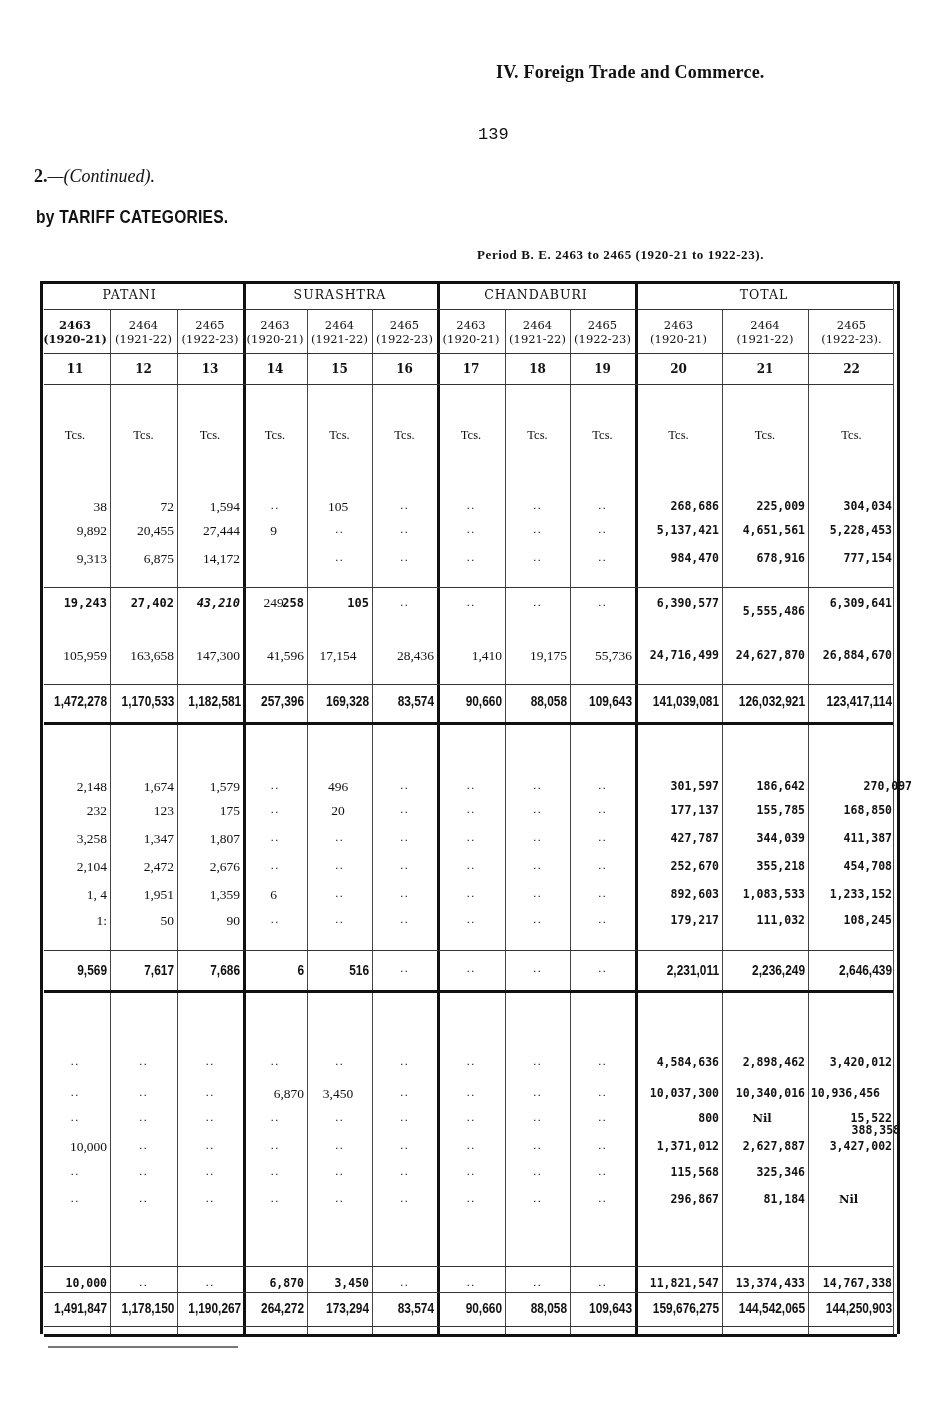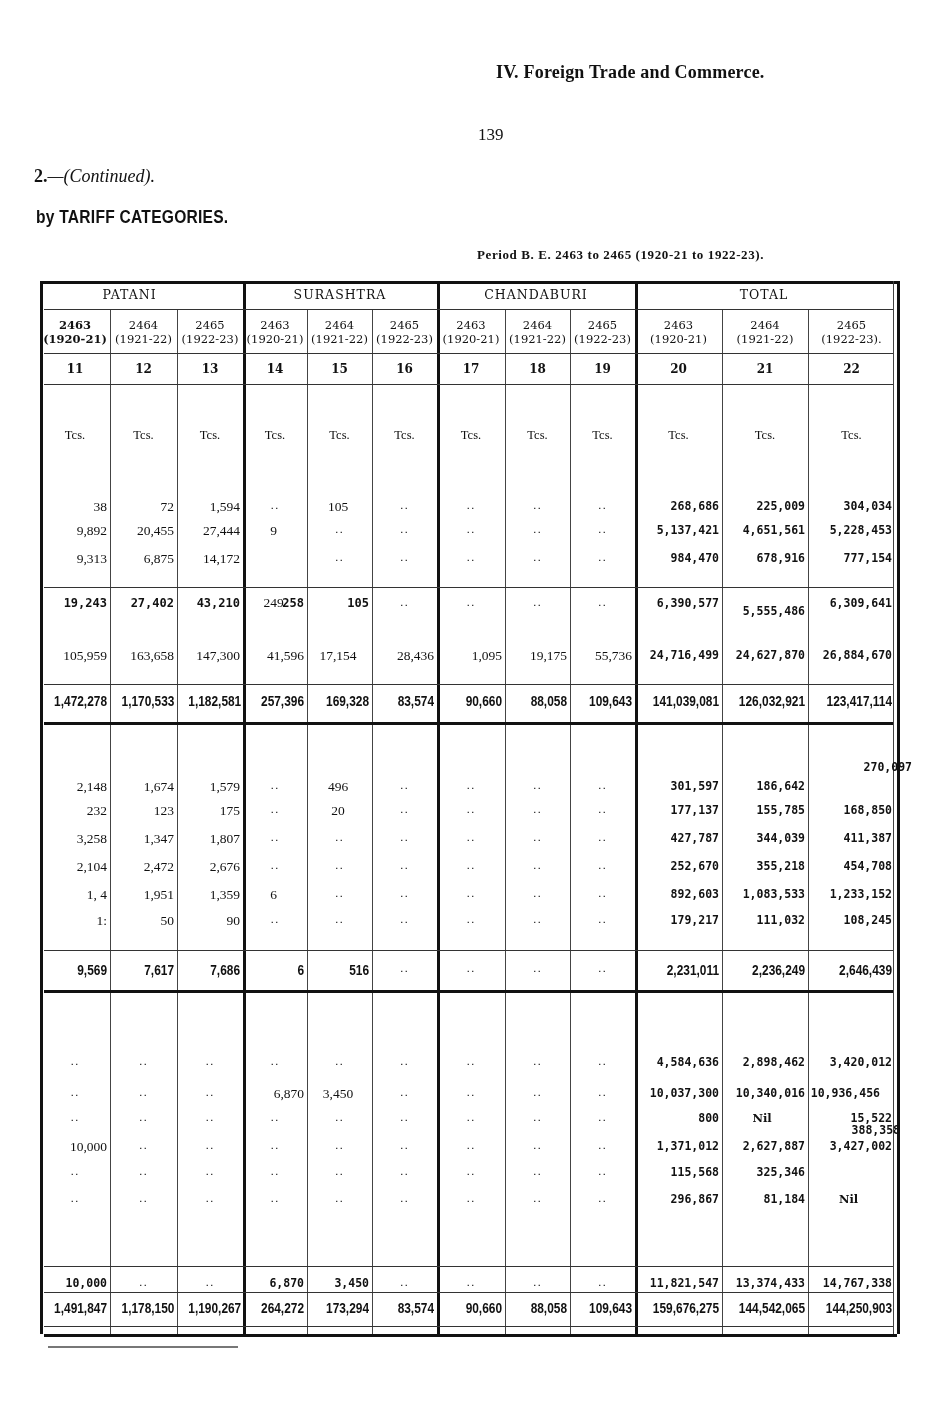--- a/index.html
+++ b/index.html
@@ -1,19 +1,19 @@
 <!DOCTYPE html>
 <html><head>
 <meta charset="utf-8">
 <style>
   html, body { margin:0; padding:0; background:#ffffff; }
   body { width:932px; height:1407px; position:relative; overflow:hidden; color:#111; font-family:"DejaVu Serif", serif; }
   .abs { position:absolute; }
   #hdr-title { left:496px; top:62px; font-weight:bold; font-size:18px; font-family:"Liberation Serif", serif; letter-spacing:0.2px; }
-  #page-num { left:478px; top:125px; font-size:17px; font-family:Liberation Serif, serif; }
+  #page-num { left:478px; top:125px; font-size:17px; font-family:Liberation Mono, monospace; }
   #continued { left:34px; top:166px; font-size:18px; font-family:"Liberation Serif", serif; }
   #continued .it { font-style:italic; }
   #subtitle { left:36px; top:206px; font-size:19px; font-weight:bold; font-family:"Liberation Sans", sans-serif; transform:scaleX(0.82); transform-origin:left; letter-spacing:0.3px; }
   #period { left:477px; top:247px; font-size:13px; font-weight:bold; font-family:"Liberation Serif", serif; letter-spacing:0.6px; }
 
   
   #tbl { left:40px; top:280px; width:855px; height:1055px; }
   .hline { position:absolute; height:0; border-top:1px solid #333; }
   .vline { position:absolute; width:0; border-left:1px solid #444; }
   .thick { border-top-width:3px; border-top-color:#111; }
@@ -177,37 +177,37 @@
     <div class="cell c dots" style="top: 271px; left: 267px; width: 65px;">..</div>
     <div class="cell c dots" style="top: 271px; left: 332px; width: 65px;">..</div>
     <div class="cell c dots" style="top: 271px; left: 397px; width: 68px;">..</div>
     <div class="cell c dots" style="top: 271px; left: 465px; width: 65px;">..</div>
     <div class="cell c dots" style="top: 271px; left: 530px; width: 65px;">..</div>
     <div class="cell r mod" style="top: 271px; left: 595px; width: 84px;">984,470</div>
     <div class="cell r mod" style="top: 271px; left: 682px; width: 83px;">678,916</div>
     <div class="cell r mod" style="top: 271px; left: 768px; width: 84px;">777,154</div>
     <div class="cell r mod" style="top: 316px; left: 0px; width: 67px; font-size: 12px;">19,243</div>
     <div class="cell r mod" style="top: 316px; left: 70px; width: 64px; font-size: 12px;">27,402</div>
-    <div class="cell r mod" style="top: 316px; left: 137px; width: 63px; font-size: 12px;">43,210</div>
+    <div class="cell r mod" style="top: 316px; left: 137px; width: 63px; font-size: 12px; font-style: italic;">43,210</div>
     <div class="cell r mod" style="top: 316px; left: 203px; width: 61px; font-size: 12px;">258</div>
     <div class="cell r mod" style="top: 316px; left: 267px; width: 62px; font-size: 12px;">105</div>
     <div class="cell c dots" style="top: 316px; left: 332px; width: 65px;">..</div>
     <div class="cell c dots" style="top: 316px; left: 397px; width: 68px;">..</div>
     <div class="cell c dots" style="top: 316px; left: 465px; width: 65px;">..</div>
     <div class="cell c dots" style="top: 316px; left: 530px; width: 65px;">..</div>
     <div class="cell r mod" style="top: 316px; left: 595px; width: 84px;">6,390,577</div>
     <div class="cell r mod" style="top: 324px; left: 682px; width: 83px;">5,555,486</div>
     <div class="cell r mod" style="top: 316px; left: 768px; width: 84px;">6,309,641</div>
     <div class="cell r oldstyle" style="top: 368px; left: 0px; width: 67px;">105,959</div>
     <div class="cell r oldstyle" style="top: 368px; left: 70px; width: 64px;">163,658</div>
     <div class="cell r oldstyle" style="top: 368px; left: 137px; width: 63px;">147,300</div>
     <div class="cell r oldstyle" style="top: 368px; left: 203px; width: 61px; text-align: right;">41,596</div>
     <div class="cell r oldstyle" style="top: 368px; left: 267px; width: 62px; text-align: center;">17,154</div>
     <div class="cell r oldstyle" style="top: 368px; left: 332px; width: 62px; text-align: right;">28,436</div>
-    <div class="cell r oldstyle" style="top: 368px; left: 397px; width: 65px; text-align: right;">1,095</div>
+    <div class="cell r oldstyle" style="top: 368px; left: 397px; width: 65px; text-align: right;">1,410</div>
     <div class="cell r oldstyle" style="top: 368px; left: 465px; width: 62px; text-align: right;">19,175</div>
     <div class="cell r oldstyle" style="top: 368px; left: 530px; width: 62px; text-align: right;">55,736</div>
     <div class="cell r mod" style="top: 368px; left: 595px; width: 84px;">24,716,499</div>
     <div class="cell r mod" style="top: 368px; left: 682px; width: 83px;">24,627,870</div>
     <div class="cell r mod" style="top: 368px; left: 768px; width: 84px;">26,884,670</div>
     <div class="cell r tot" style="top: 413px; left: 0px; width: 67px;">1,472,278</div>
     <div class="cell r tot" style="top: 413px; left: 70px; width: 64px;">1,170,533</div>
     <div class="cell r tot" style="top: 413px; left: 137px; width: 63px;">1,182,581</div>
     <div class="cell r tot" style="top: 413px; left: 203px; width: 61px;">257,396</div>
     <div class="cell r tot" style="top: 413px; left: 267px; width: 62px;">169,328</div>
@@ -222,21 +222,21 @@
     <div class="cell r oldstyle" style="top: 499px; left: 70px; width: 64px;">1,674</div>
     <div class="cell r oldstyle" style="top: 499px; left: 137px; width: 63px;">1,579</div>
     <div class="cell c dots" style="top: 499px; left: 203px; width: 64px;">..</div>
     <div class="cell r oldstyle" style="top: 499px; left: 267px; width: 62px; text-align: center;">496</div>
     <div class="cell c dots" style="top: 499px; left: 332px; width: 65px;">..</div>
     <div class="cell c dots" style="top: 499px; left: 397px; width: 68px;">..</div>
     <div class="cell c dots" style="top: 499px; left: 465px; width: 65px;">..</div>
     <div class="cell c dots" style="top: 499px; left: 530px; width: 65px;">..</div>
     <div class="cell r mod" style="top: 499px; left: 595px; width: 84px;">301,597</div>
     <div class="cell r mod" style="top: 499px; left: 682px; width: 83px;">186,642</div>
-    <div class="cell r mod" style="top: 480px; left: 768px; width: 104px;">270,097</div>
+    <div class="cell r mod" style="top: 499px; left: 768px; width: 104px;">270,097</div>
     <div class="cell r oldstyle" style="top: 523px; left: 0px; width: 67px;">232</div>
     <div class="cell r oldstyle" style="top: 523px; left: 70px; width: 64px;">123</div>
     <div class="cell r oldstyle" style="top: 523px; left: 137px; width: 63px;">175</div>
     <div class="cell c dots" style="top: 523px; left: 203px; width: 64px;">..</div>
     <div class="cell r oldstyle" style="top: 523px; left: 267px; width: 62px; text-align: center;">20</div>
     <div class="cell c dots" style="top: 523px; left: 332px; width: 65px;">..</div>
     <div class="cell c dots" style="top: 523px; left: 397px; width: 68px;">..</div>
     <div class="cell c dots" style="top: 523px; left: 465px; width: 65px;">..</div>
     <div class="cell c dots" style="top: 523px; left: 530px; width: 65px;">..</div>
     <div class="cell r mod" style="top: 523px; left: 595px; width: 84px;">177,137</div>

